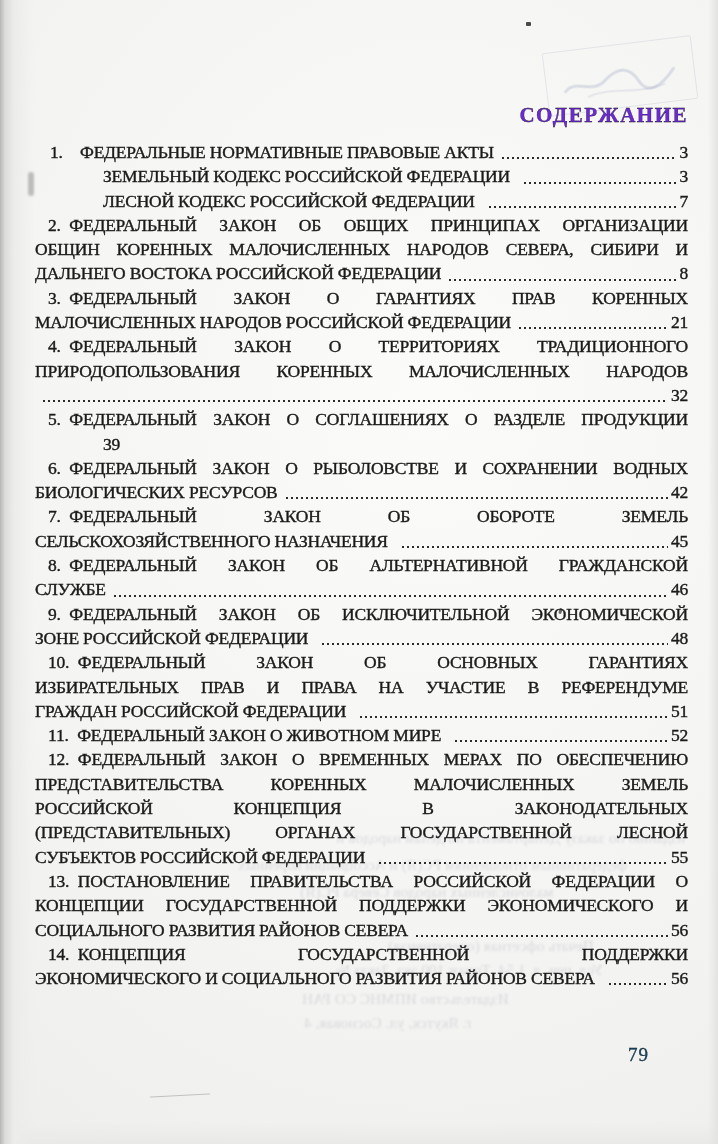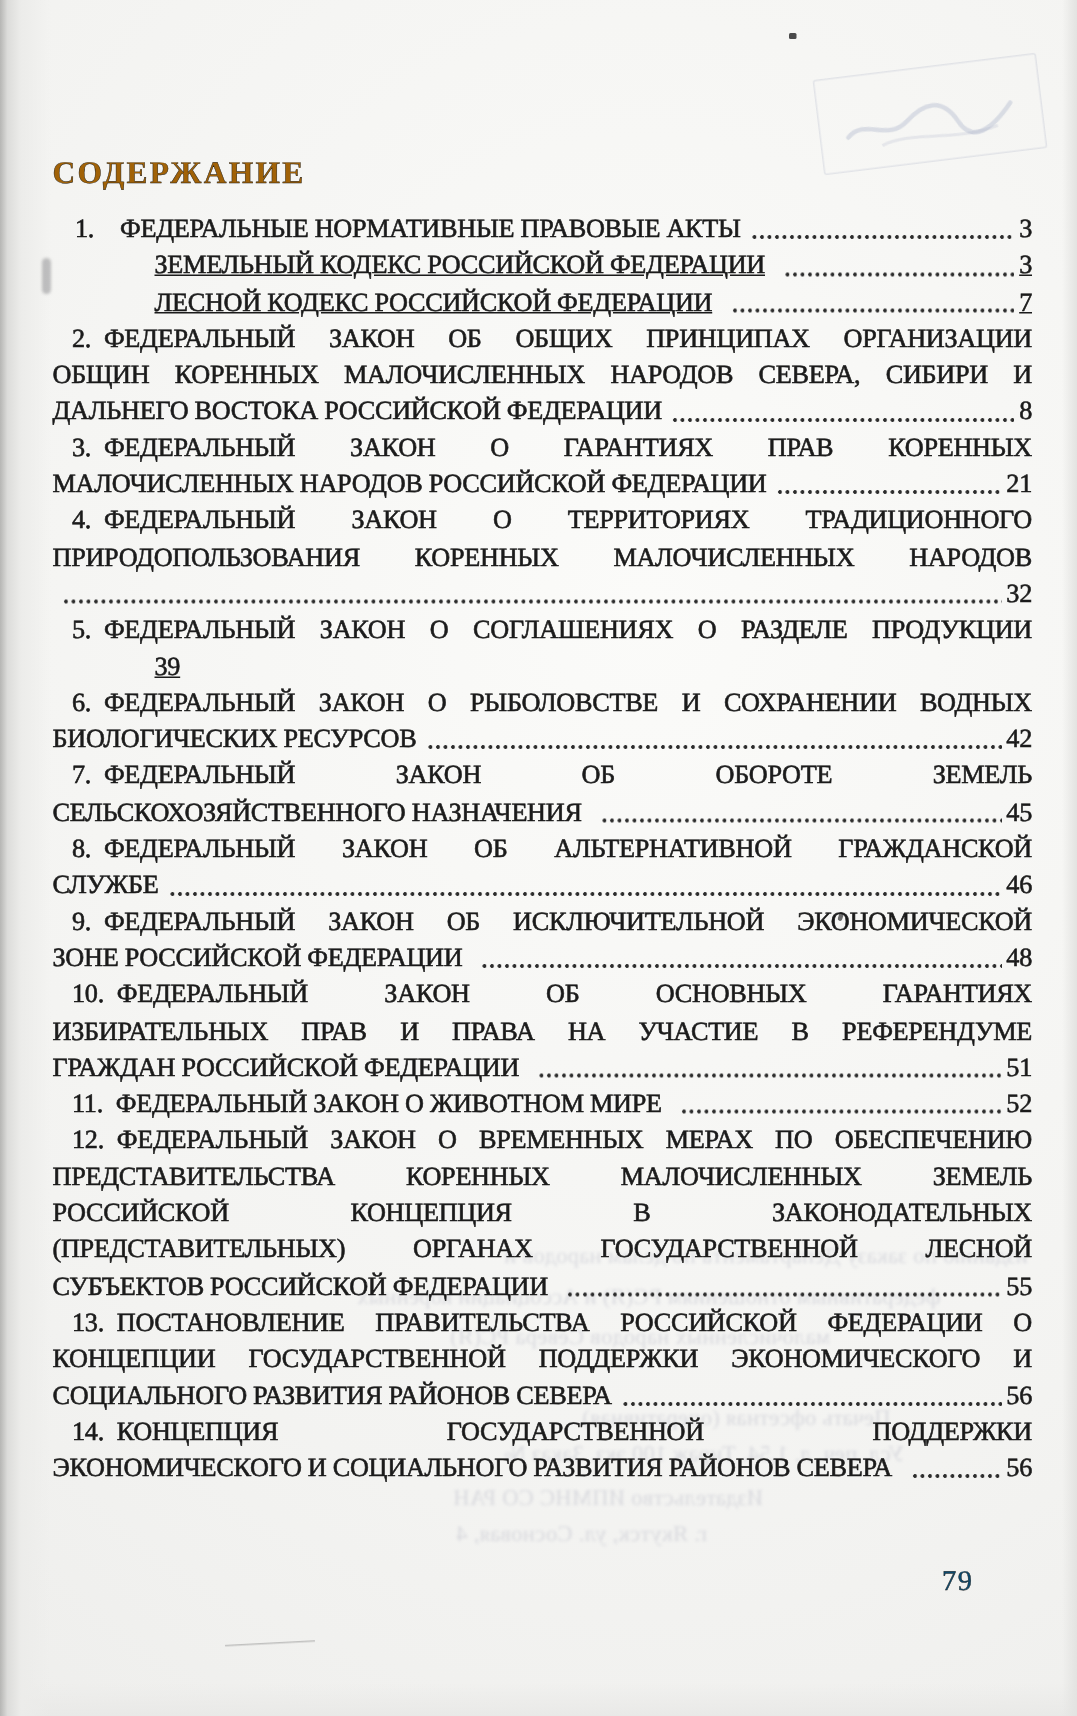--- a/index.html
+++ b/index.html
@@ -12,34 +12,34 @@
   .scan-bg{
     position:absolute;inset:0;
     background:
       linear-gradient(90deg, #b6b6b4 0px, #dcdcda 5px, #ececea 14px, rgba(244,244,242,0) 34px),
       linear-gradient(270deg, #e3e3e1 0px, rgba(244,244,242,0) 10px),
       linear-gradient(0deg, #e9e9e7 0px, rgba(244,244,242,0) 22px),
       radial-gradient(120% 90% at 60% 35%, #fbfbf9 0%, #f3f3f1 60%, #ececea 100%);
   }
   .page-title{
     position:absolute;top:89px;left:35px;width:653px;
-    text-align:left;font-size:21px;font-weight:bold;letter-spacing:1.5px;
-    color:#a16207;font-family:Liberation Serif, serif;-webkit-text-stroke:0.3px #161616;
+    text-align:right;font-size:21px;font-weight:bold;letter-spacing:1.5px;
+    color:#6d28d9;font-family:Liberation Serif, serif;-webkit-text-stroke:0.3px #161616;
   }
   .toc{
     position:absolute;top:140px;left:35px;width:653px;
     font-size:17.5px;letter-spacing:-0.2px;color:#1b1b1b;
     -webkit-text-stroke:0.4px #1b1b1b;
   }
   .line{height:24.3px;line-height:24.3px;white-space:nowrap;}
   .line.just{white-space:normal;text-align:justify;text-align-last:justify;overflow:hidden;}
   .line.flex{display:flex;align-items:baseline;}
   .line.first{padding-left:13px;}
   .line.num1{padding-left:15px;}
-  .line.sub{padding-left:68px;text-decoration:underline;}
+  .line.sub{padding-left:68px;}
   .numcol{display:inline-block;width:30px;flex:0 0 30px;}
   .txt{white-space:pre;}
   .leader{
     flex:1 1 auto;align-self:flex-end;height:4px;margin:0 3px 4px 7px;min-width:6px;
     background-image:radial-gradient(circle at 2px 2px, #2c2c2c 1.05px, rgba(0,0,0,0) 1.5px);
     background-size:5px 4px;background-repeat:repeat-x;
   }
   .leader.gap{margin-left:13px;}
   .pg{white-space:pre;flex:0 0 auto;}
   .folio{

